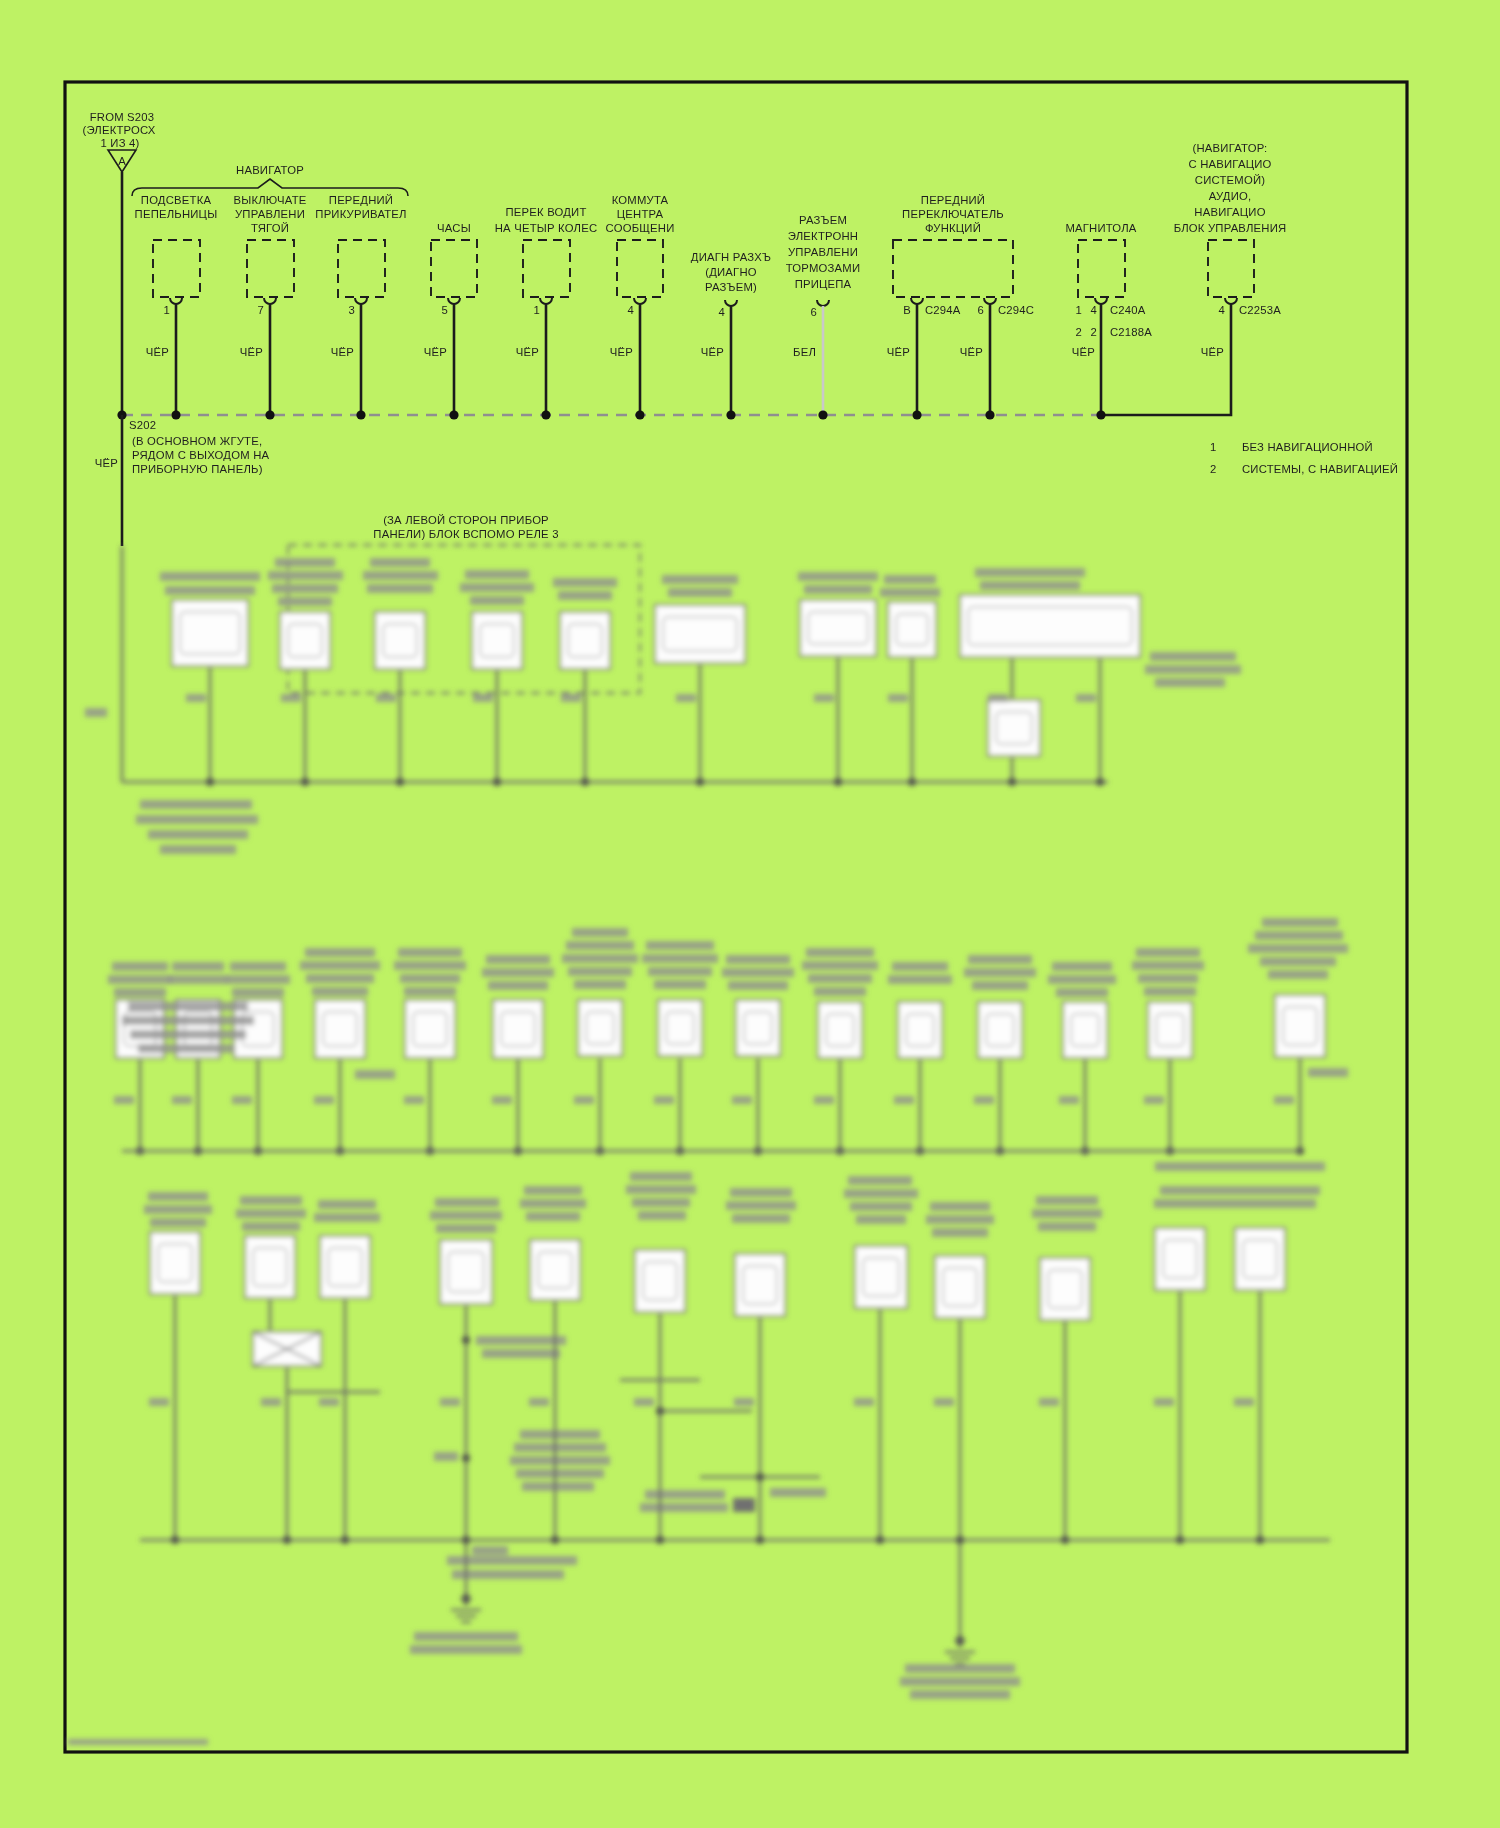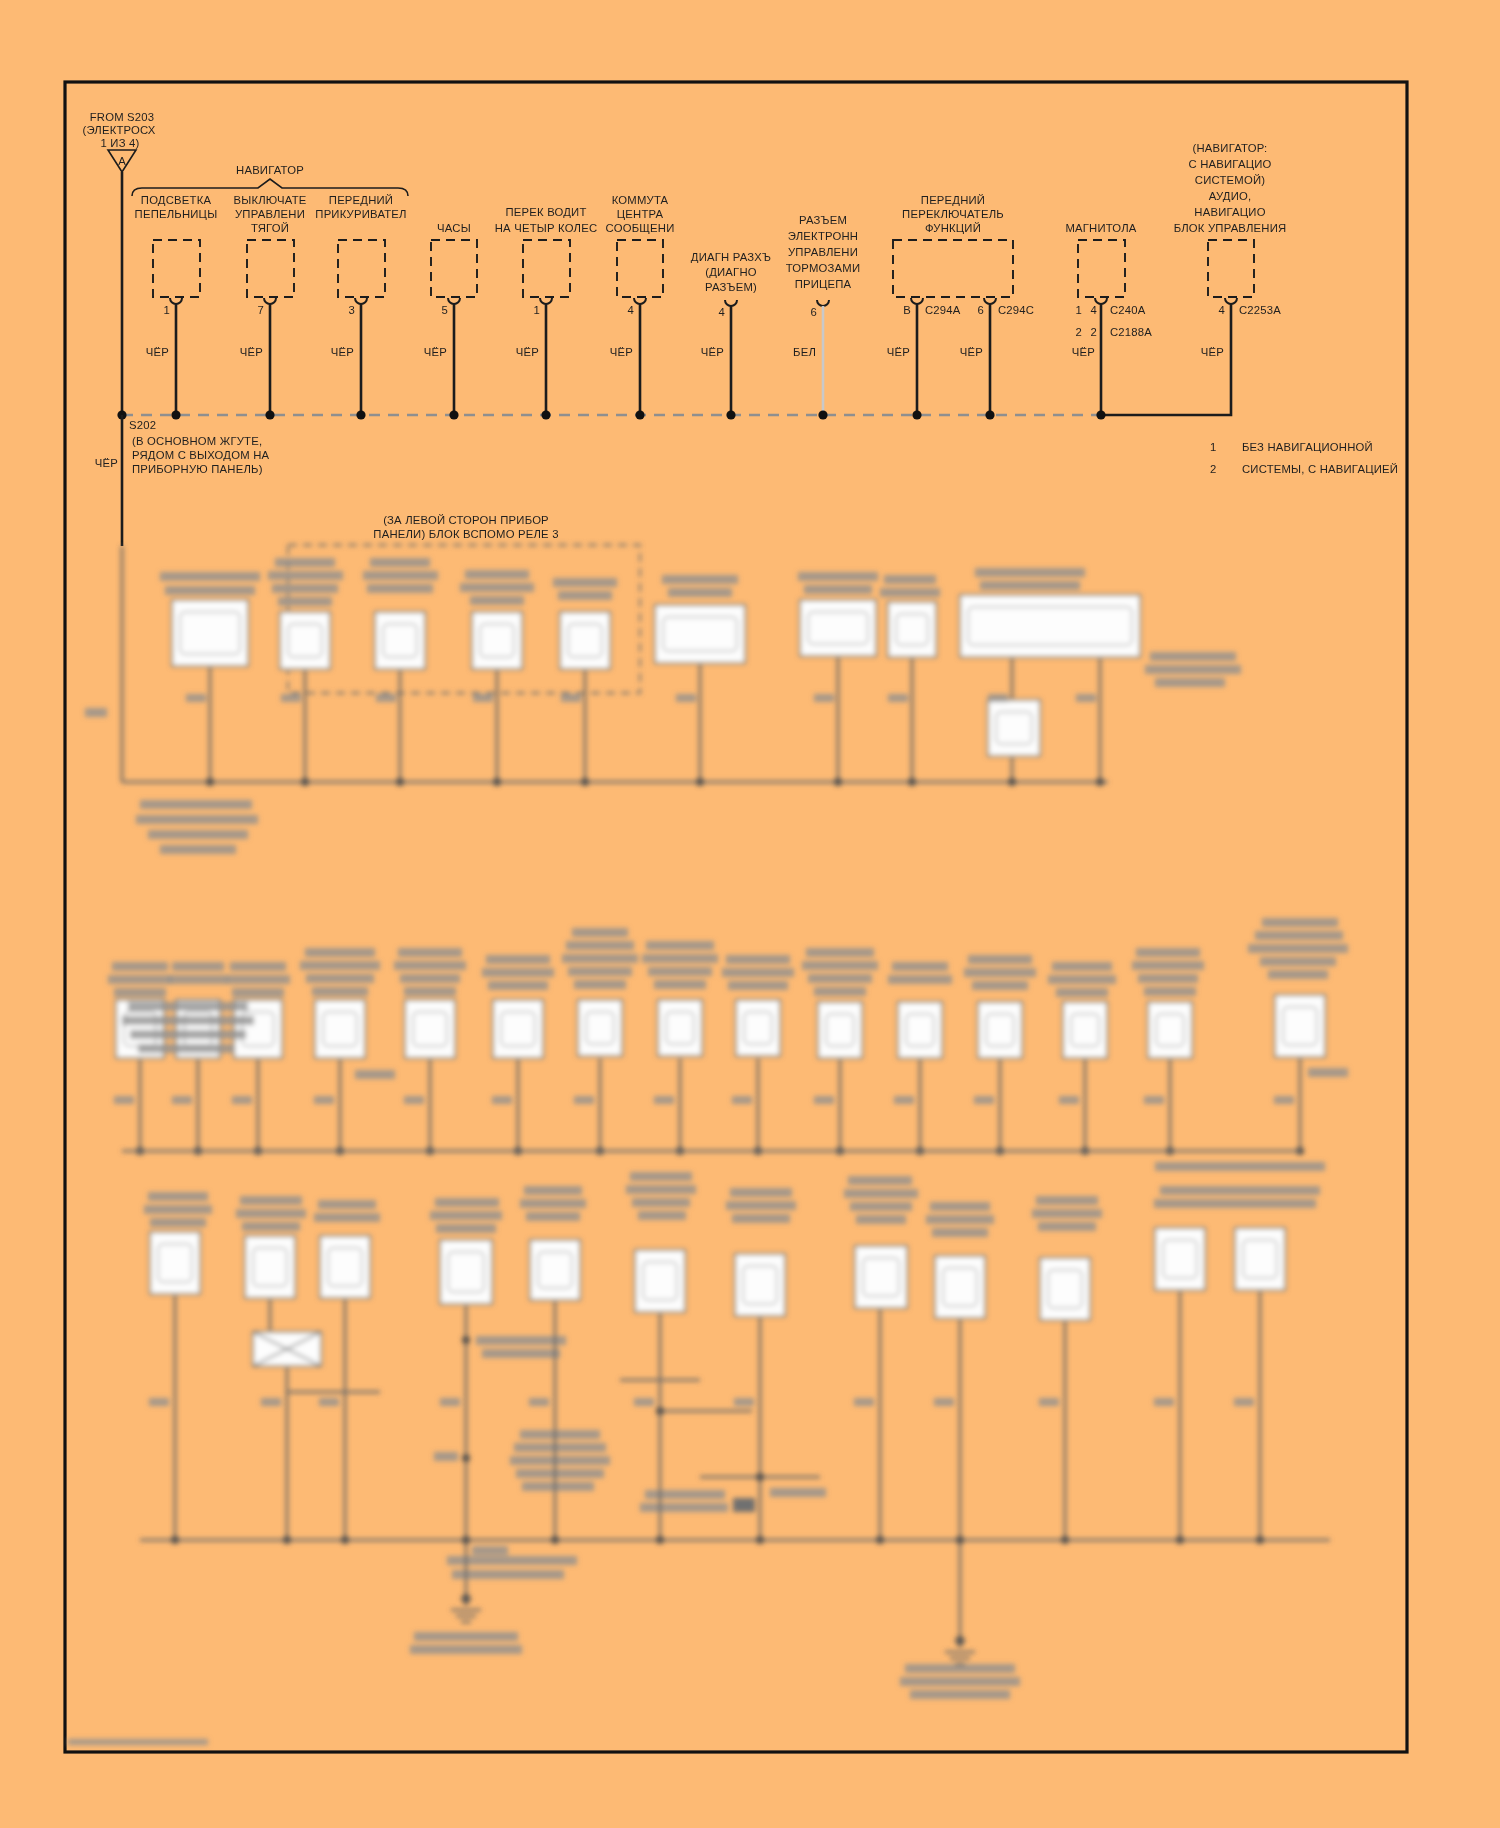--- a/index.html
+++ b/index.html
@@ -1,16 +1,16 @@
 <!DOCTYPE html>
 <html><head>
 <meta charset="utf-8">
 <style>
   html,body{margin:0;padding:0;background:#ffffff;}
-  .page{position:relative;width:1500px;height:1828px;background:#fdba74;overflow:hidden;}
+  .page{position:relative;width:1500px;height:1828px;background:#bef264;overflow:hidden;}
   svg{position:absolute;left:0;top:0;}
   text{font-family:"Liberation Sans","DejaVu Sans",sans-serif;font-size:11.3px;fill:#1f1f1f;letter-spacing:.2px;}
   .w{stroke:#1c1c1c;stroke-width:2.6;fill:none;}
   .wht{stroke:#c9c9c9;stroke-width:2.6;fill:none;}
   .box{fill:none;stroke:#1c1c1c;stroke-width:1.9;stroke-dasharray:9 6;}
   .cup{fill:none;stroke:#1c1c1c;stroke-width:2;}
   .bus{stroke:#8f8f8f;stroke-width:2.6;stroke-dasharray:11 8;fill:none;}
   .thin{stroke:#1c1c1c;stroke-width:1.6;fill:none;}
 </style>
 </head>

